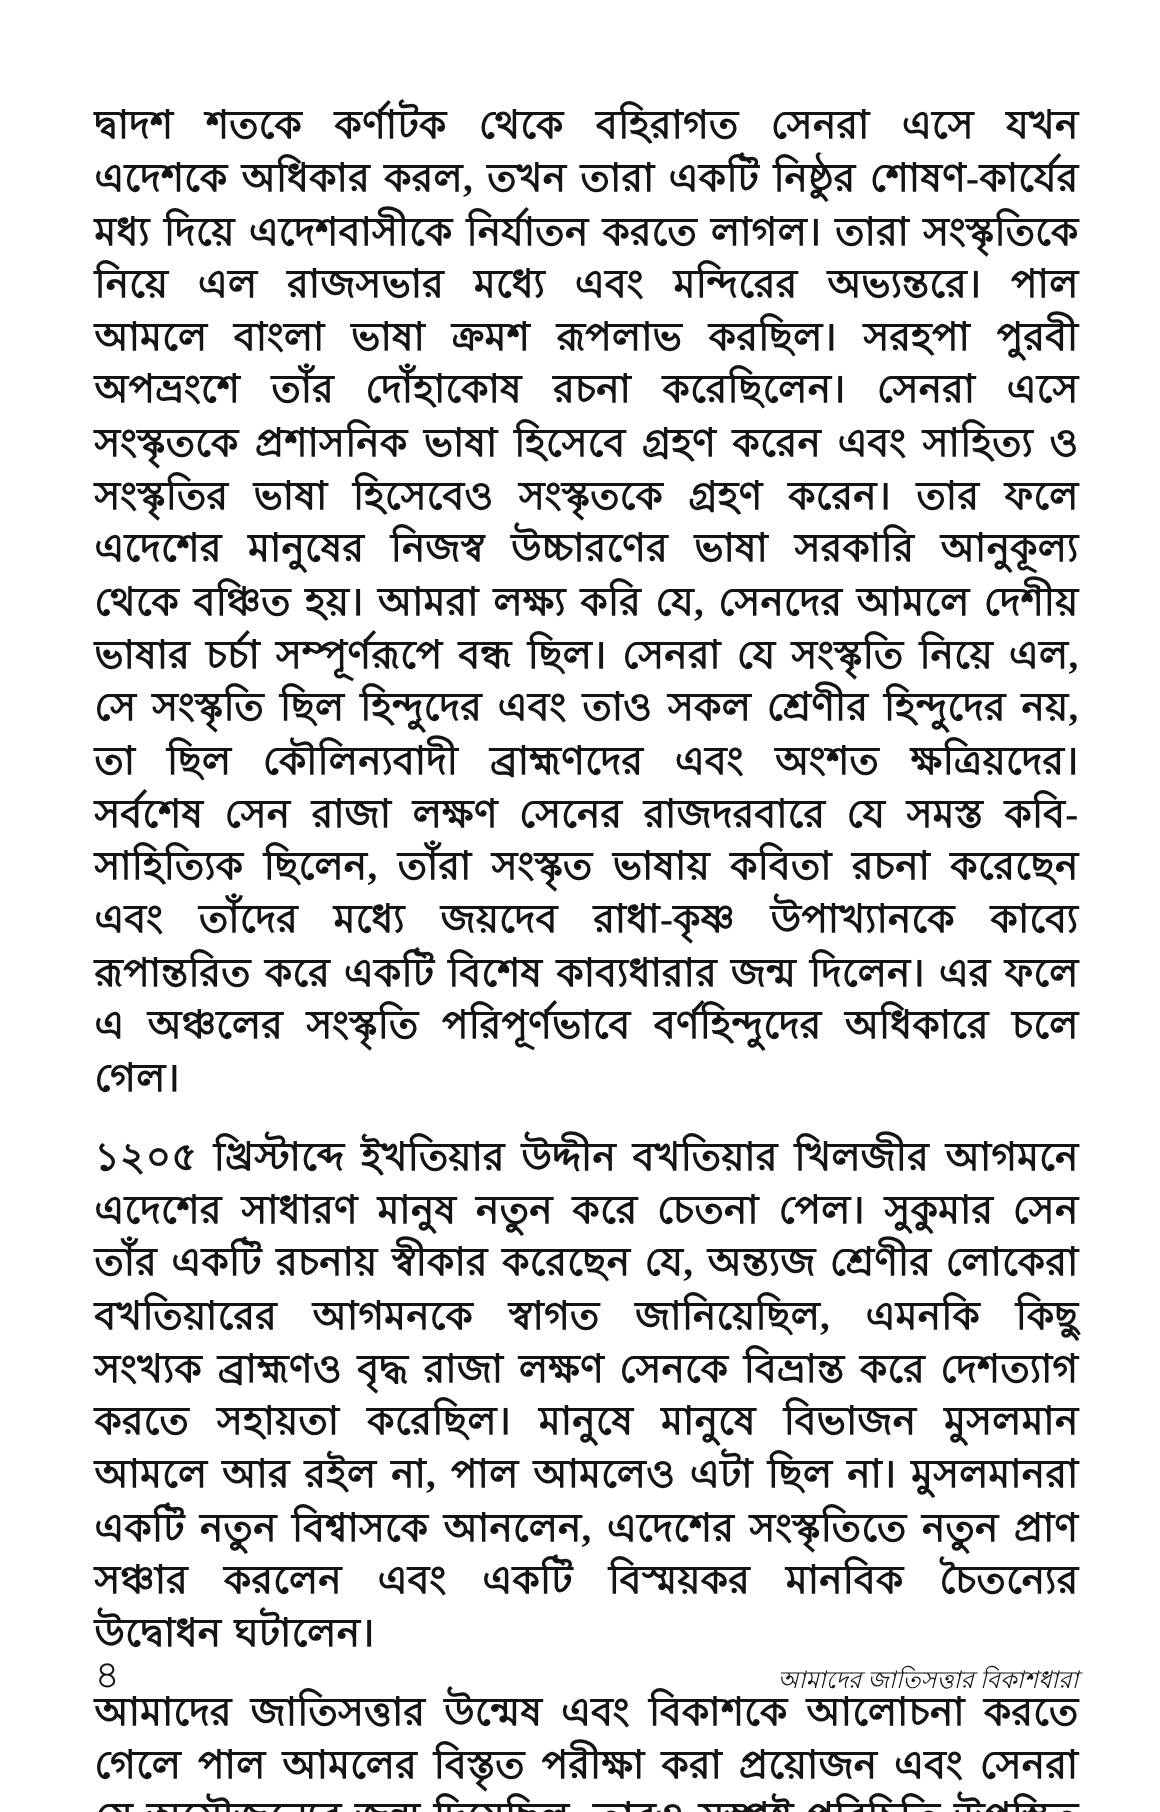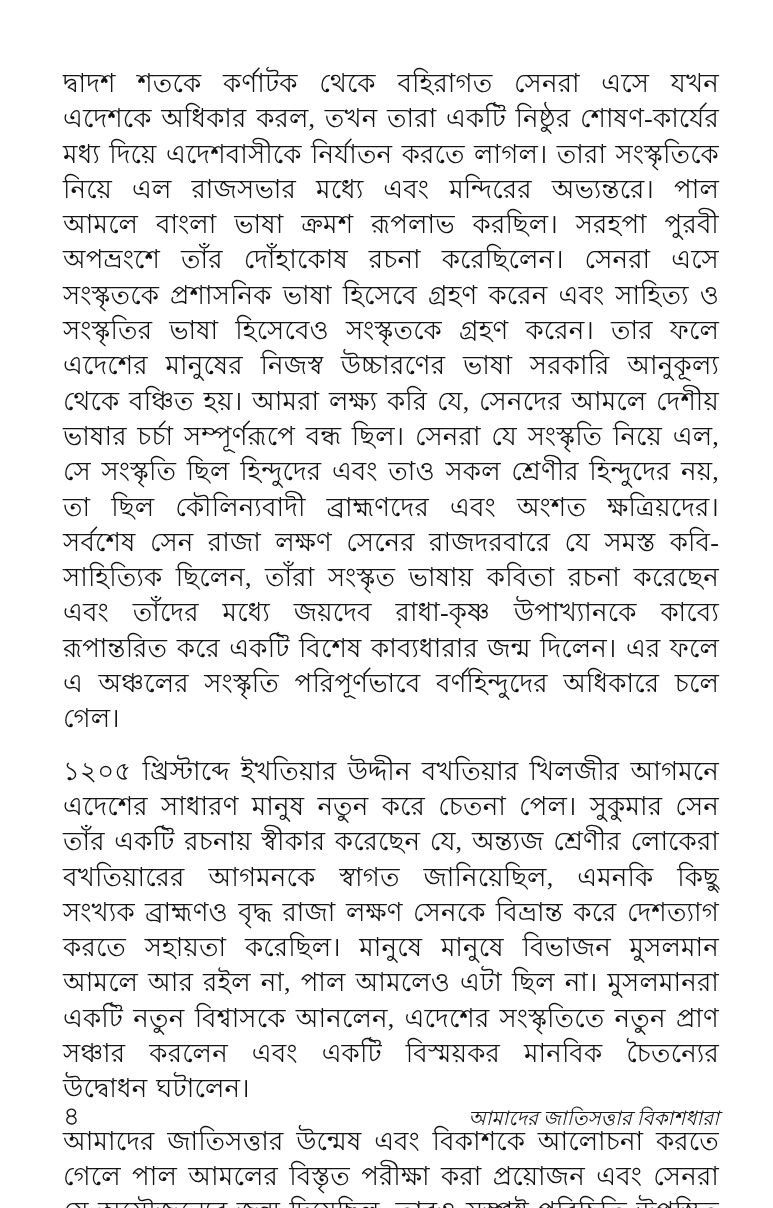--- a/index.html
+++ b/index.html
@@ -23,39 +23,40 @@
     right: 54px;
     top: 66px;
   }
   .text-block p {
     margin: 0 0 17px 0;
     font-size: 26px;
     line-height: 35.3px;
     text-align: justify;
     letter-spacing: 0.2px;
     word-spacing: 2px;
+    font-weight: bold;
   }
   .text-block p:last-child {
     text-align-last: justify;
   }
   .footer {
     position: absolute;
     left: 63px;
     right: 54px;
     top: 1096px;
     display: flex;
     justify-content: space-between;
     align-items: baseline;
   }
   .page-number {
     font-size: 26px;
     color: #141414;
   }
   .book-title {
-    font-size: 20px;
+    font-size: 16px;
     font-style: italic;
     color: #141414;
   }
 </style>
 </head>
 <body>
 
 <div class="page">
 
   <div class="text-block">

